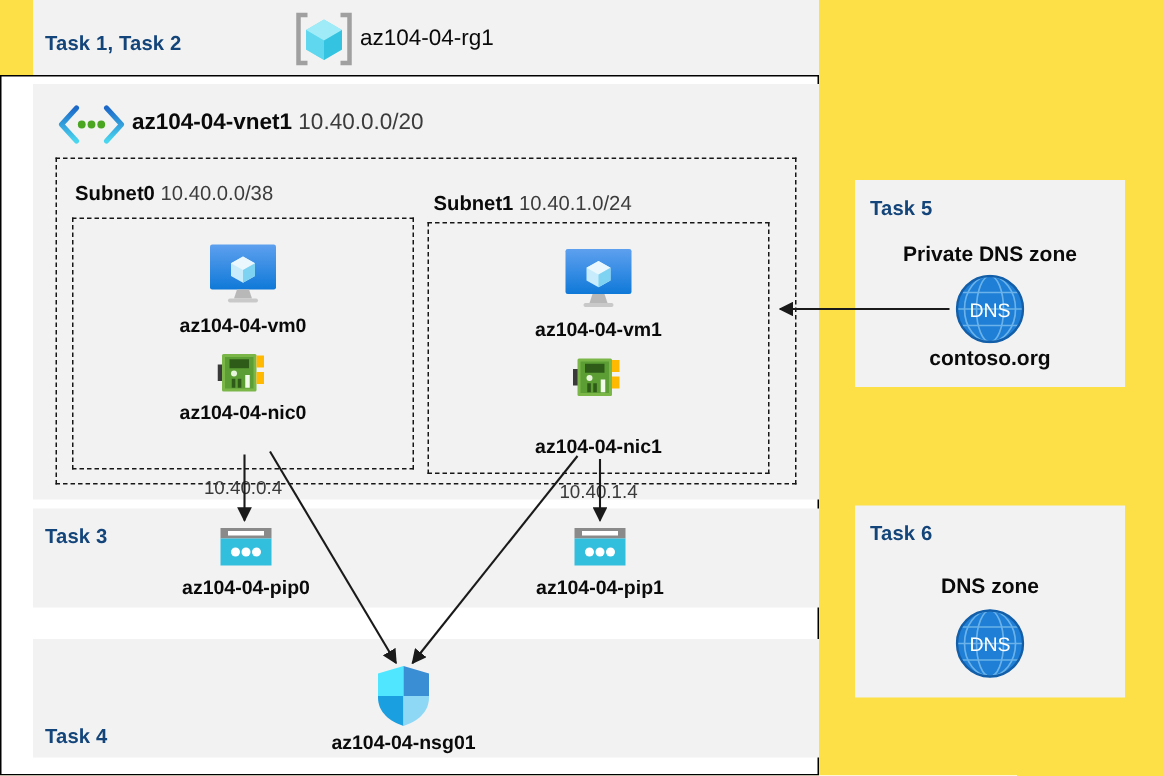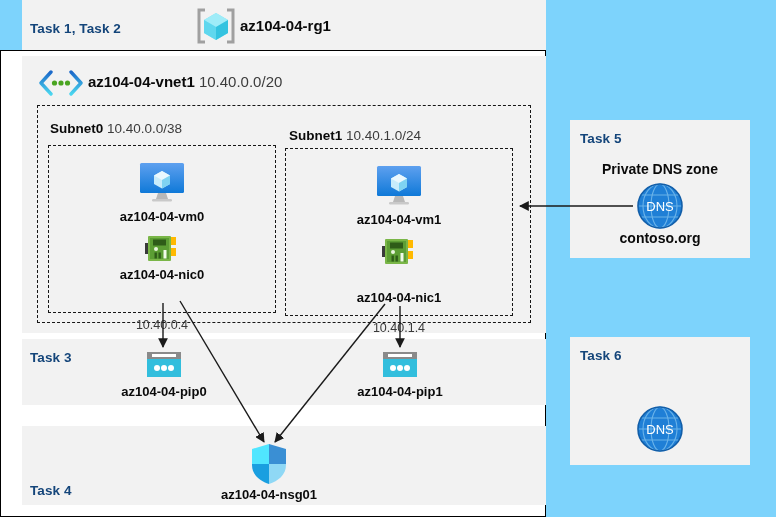--- a/index.html
+++ b/index.html
@@ -1,21 +1,21 @@
 <!DOCTYPE html>
 <html><head>
 <meta charset="utf-8">
 <style>
   html,body{margin:0;padding:0;background:#ffffff;}
   body{
     width:776px;height:517px;position:relative;overflow:hidden;
     font-family:"Liberation Sans", sans-serif;
     -webkit-font-smoothing:antialiased;
   }
-  .canvas{position:absolute;left:0;top:0;width:776px;height:517px;background:#7dd3fc;}
+  .canvas{position:absolute;left:0;top:0;width:776px;height:517px;background:#fde047;}
 
   
   .panel{position:absolute;background:#f2f2f2;box-sizing:border-box;}
 
   .task-label{
     position:absolute;
     color:#14457a;
     font-weight:bold;
     font-size:13.5px;
     letter-spacing:.1px;
@@ -37,21 +37,21 @@
     color:#3a3a3a;
     font-weight:normal;
     font-size:12.5px;
     margin-top:32px;
   }
 
   
   #hdr-panel{left:22px;top:0px;width:524px;height:50px;}
   #hdr-rg-name{
     position:absolute;left:240px;top:17px;
-    font-size:15px;font-weight:bold;color:#0a0a0a;white-space:nowrap;
+    font-size:15px;font-weight:normal;color:#0a0a0a;white-space:nowrap;
   }
 
   
   #main-box{
     position:absolute;left:0px;top:50px;width:546px;height:467px;
     border:1.5px solid #000;border-left:1.5px solid #000;
     box-sizing:border-box;background:#ffffff;
   }
 
   
@@ -301,20 +301,21 @@
           <path d="M4 34 H42"></path>
       </g>
       <circle cx="23" cy="23" r="22" fill="none" stroke="#125ea8" stroke-width="1.6"></circle>
       <text x="23" y="28" text-anchor="middle" font-family="Liberation Sans, sans-serif" font-size="13" fill="#ffffff">DNS</text>
     </svg>
   </div>
   <div class="node-label" style="left:570px;top:230px;width:180px;font-size:14px;">contoso.org</div>
 
   <div class="panel" id="task6-panel"></div>
   <div class="task-label" style="left:580px;top:348px;">Task 6</div>
+  <div class="node-label" style="left:570px;top:382px;width:180px;font-size:14px;">DNS zone</div>
 
   <div class="icon dns-icon" style="left:637px;top:406px;">
     <svg viewBox="0 0 46 46" width="46" height="46">
       <circle cx="23" cy="23" r="22" fill="#1f7fd6"></circle>
       <g stroke="#6fb6ea" stroke-width="1.1" fill="none" opacity="0.95">
         <ellipse cx="23" cy="23" rx="9" ry="22"></ellipse>
         <ellipse cx="23" cy="23" rx="17" ry="22"></ellipse>
         <line x1="1" y1="23" x2="45" y2="23"></line>
         <path d="M4 12 H42"></path>
           <path d="M4 34 H42"></path>

